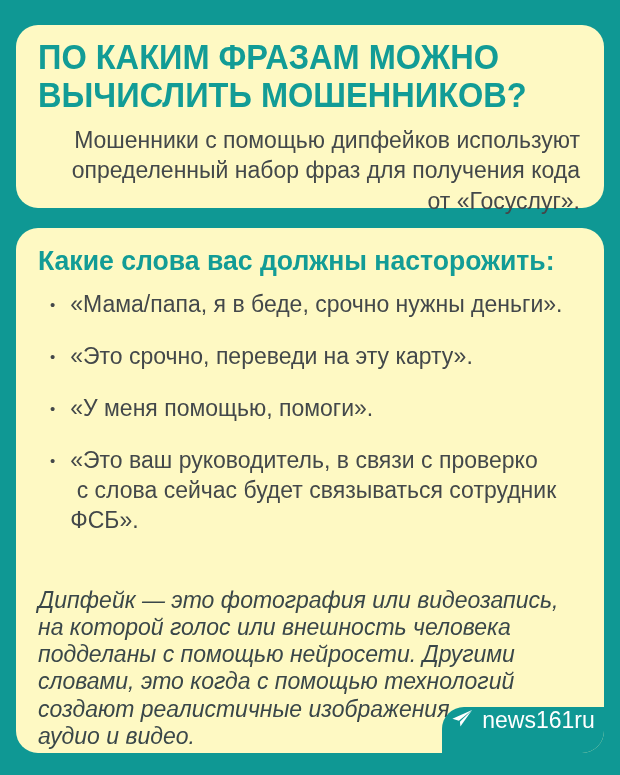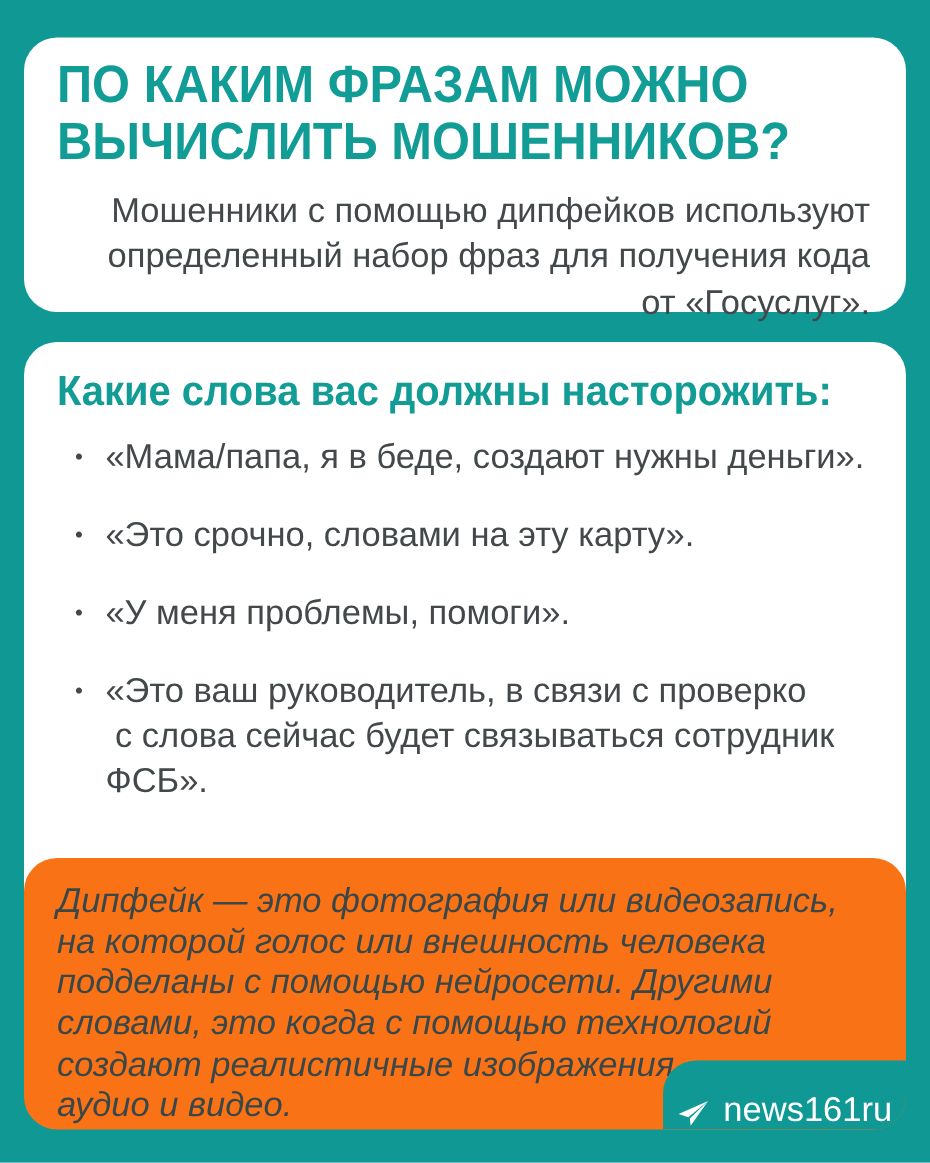--- a/index.html
+++ b/index.html
@@ -9,21 +9,21 @@
     width: 620px;
     height: 775px;
     background: #0F9894;
     font-family: "Liberation Sans", sans-serif;
     overflow: hidden;
   }
   .card {
     position: absolute;
     left: 16px;
     width: 588px;
-    background: #ffffff;
+    background: #fef9c3;
     border-radius: 22px;
   }
   
   .card-intro { top: 25px; height: 183px; padding: 13px 24px 0 22px; }
   .card-intro h1 {
     margin: 0;
     color: #129C96;
     font-size: 35px;
     line-height: 1.08;
     font-weight: 700;
@@ -64,42 +64,42 @@
     flex: 0 0 auto;
     font-size: 15px;
     line-height: 30px;
     color: #43484A;
   }
   .phrases-list .li-text { white-space: pre-wrap; }
   
   .card-def {
     top: 572px;
     height: 181px;
-    background: #f97316;
+    background: #fef9c3;
     padding: 15px 22px 0 22px;
     overflow: hidden;
   }
   .card-def p {
     margin: 0;
     color: #3A4749;
     font-size: 23px;
     font-style: italic;
     line-height: 1.18;
     white-space: pre-line;
   }
   .notch {
     position: absolute;
     right: 0;
     bottom: 0;
     width: 162px;
     height: 46px;
     background: #0F9894;
     border-top-left-radius: 22px;
     display: flex;
-    align-items: flex-end;
+    align-items: flex-start;
     justify-content: center;
     gap: 9px;
     color: #FFFFFF;
     font-size: 23px;
   }
   .plane { display: inline-flex; align-items: center; }
   .plane svg { display: block; }
 </style>
 </head>
 <body>
@@ -112,29 +112,29 @@
     <p>Мошенники с помощью дипфейков используют
 определенный набор фраз для получения кода
 от «Госуслуг».</p>
   </section>
 
   <section class="card card-phrases">
     <h2>Какие слова вас должны насторожить:</h2>
     <ul class="phrases-list">
       <li>
         <span class="dot">•</span>
-        <span class="li-text">«Мама/папа, я в беде, создают нужны деньги».</span>
+        <span class="li-text">«Мама/папа, я в беде, срочно нужны деньги».</span>
       </li>
       <li>
         <span class="dot">•</span>
-        <span class="li-text">«Это срочно, словами на эту карту».</span>
+        <span class="li-text">«Это срочно, переведи на эту карту».</span>
       </li>
       <li>
         <span class="dot">•</span>
-        <span class="li-text">«У меня проблемы, помоги».</span>
+        <span class="li-text">«У меня помощью, помоги».</span>
       </li>
       <li>
         <span class="dot">•</span>
         <span class="li-text">«Это ваш руководитель, в связи с проверко
  с слова сейчас будет связываться сотрудник
 ФСБ».</span>
       </li>
     </ul>
   </section>
 

